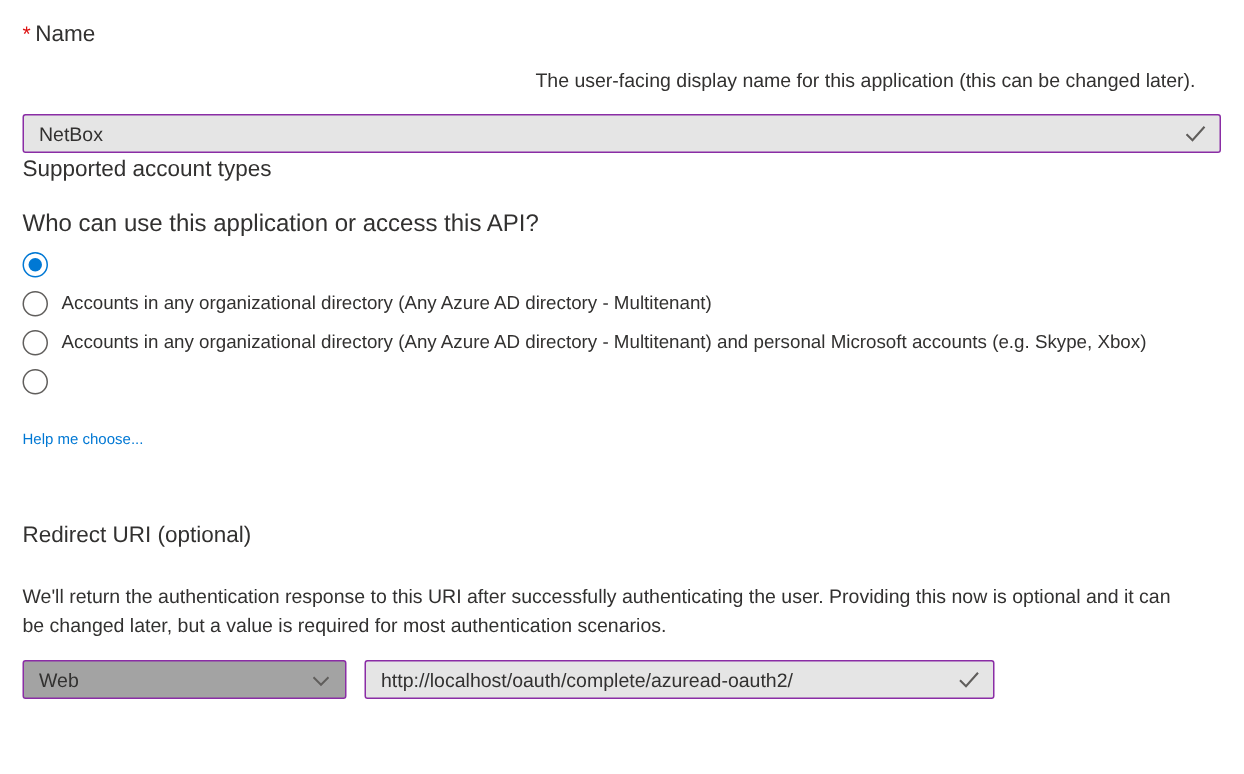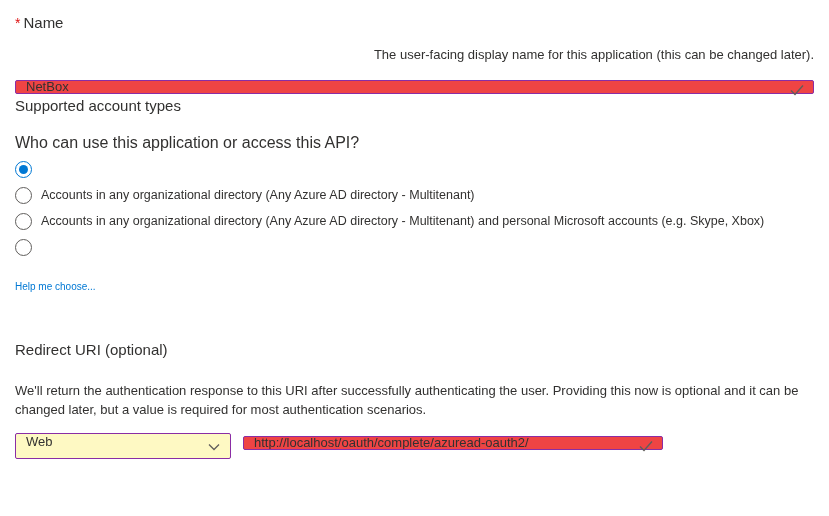--- a/index.html
+++ b/index.html
@@ -3,21 +3,21 @@
 <meta charset="utf-8">
 <style>
   * { margin: 0; padding: 0; box-sizing: border-box; }
   html, body {
     width: 829px; height: 516px;
     background: #ffffff;
     font-family: "Liberation Sans", "DejaVu Sans", sans-serif;
     color: #323130;
     overflow: hidden;
   }
-  .page { padding: 12px 15px 0 15px; }
+  .page { padding: 12px 32px 0 15px; }
 
   .section-title {
     font-size: 15px;
     font-weight: 400;
     color: #323130;
     line-height: 21px;
   }
   .required-marker { color: #dd1010; margin-right: 3px; font-size: 14px; }
 
   .field-desc {
@@ -26,28 +26,28 @@
     color: #323130;
     margin-top: 11px;
     max-width: 800px;
     text-align: right;
   }
 
   
   .name-input-wrap { position: relative; margin-top: 13px; width: 799px; }
   .text-input {
     width: 100%;
-    height: 14px;
+    height: 26px;
     border: 1px solid #8a2da5;
     border-radius: 2px;
     padding: 0 28px 0 10px;
     font-size: 13px;
     font-family: "Liberation Sans", "DejaVu Sans", sans-serif;
     color: #323130;
-    background: #ef4444;
+    background: #e5e5e5;
     outline: none;
   }
   .input-check {
     position: absolute;
     right: 9px; top: 5px;
     width: 16px; height: 16px;
     pointer-events: none;
   }
 
   
@@ -93,22 +93,22 @@
   .redirect-desc {
     font-size: 13px; line-height: 19px; color: #323130;
     margin-top: 21px; max-width: 802px;
   }
   .redirect-controls { display: flex; margin-top: 14px; }
   .platform-select {
     position: relative;
     width: 216px; height: 26px;
     border: 1px solid #8a2da5;
     border-radius: 2px;
-    background: #fef9c3;
-    display: flex; 
+    background: #a3a3a3;
+    display: flex; align-items: center;
     padding: 0 28px 0 10px;
     font-size: 13px; color: #323130;
     cursor: pointer;
   }
   .select-chevron {
     position: absolute; right: 9px; top: 6px;
     width: 14px; height: 14px;
     pointer-events: none;
   }
   .uri-input-wrap { position: relative; margin-left: 12px; width: 420px; }

